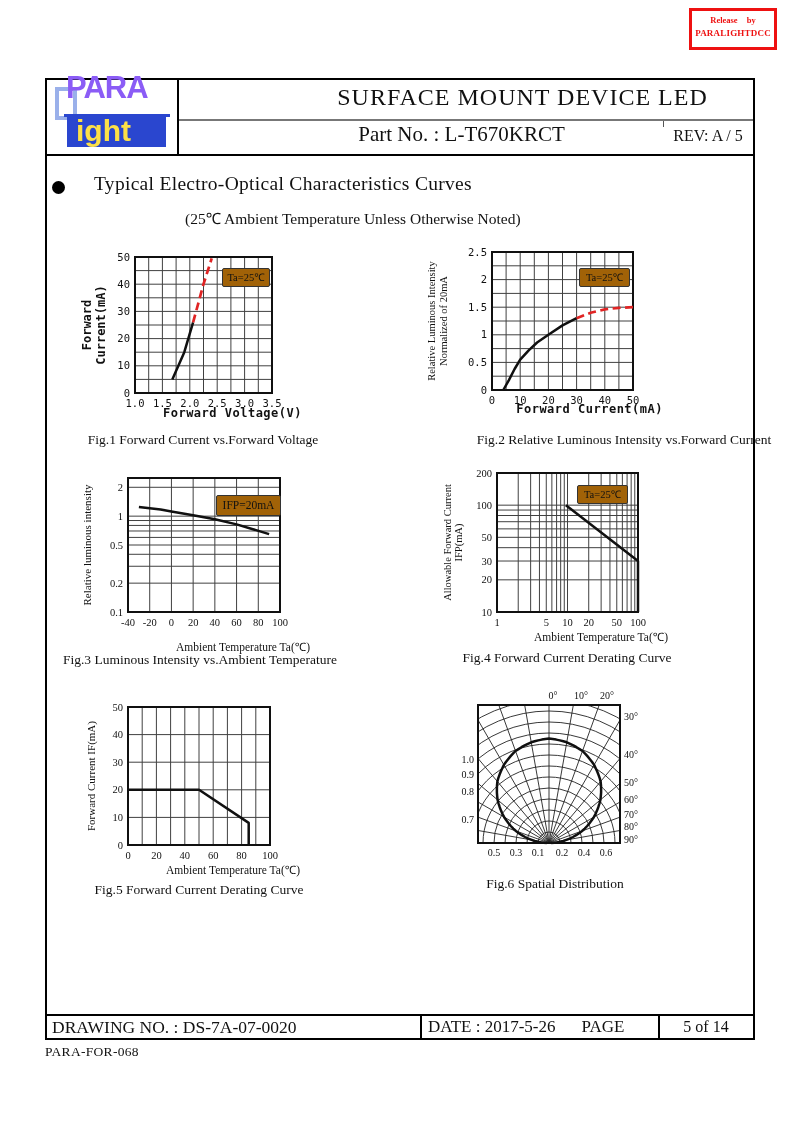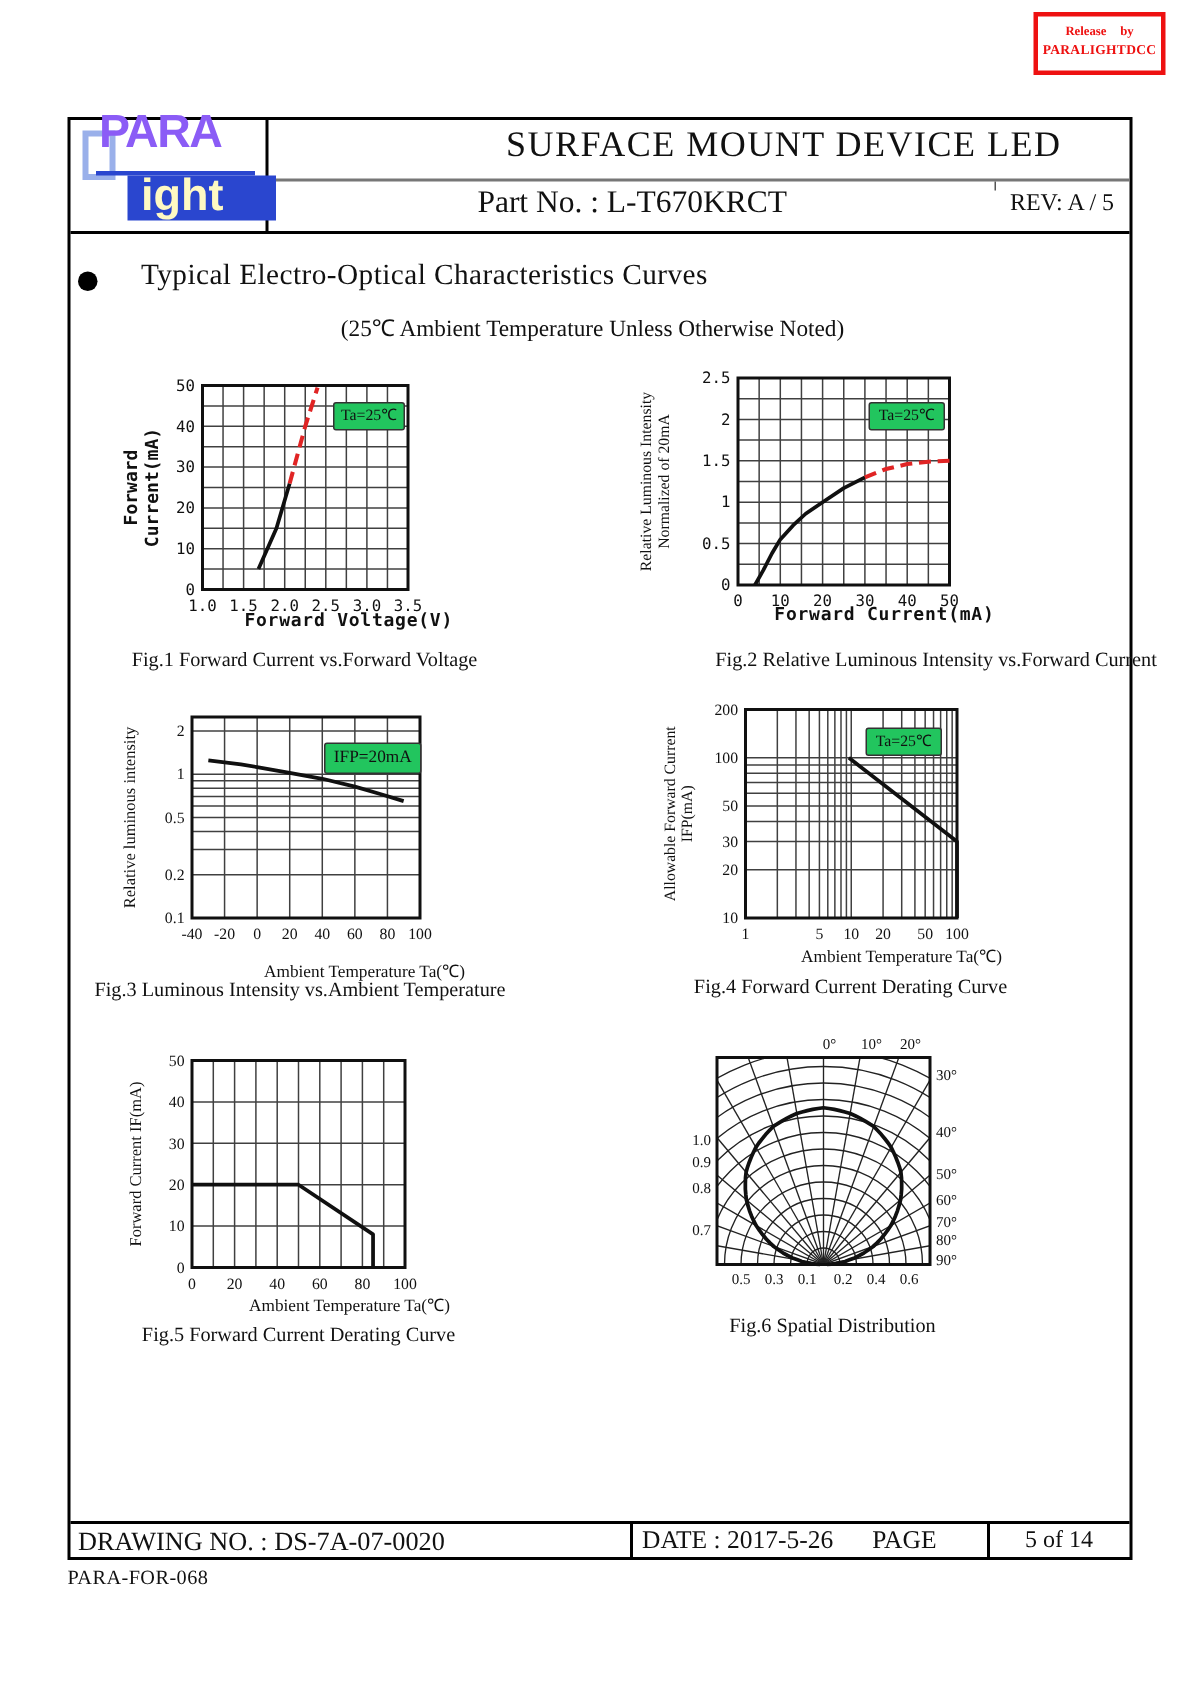--- a/index.html
+++ b/index.html
@@ -15,49 +15,49 @@
   
   .page-frame{position:absolute;left:45px;top:78px;width:706px;height:958px;border:2px solid #000;}
   .hline{position:absolute;background:#000;}
   .vline{position:absolute;background:#000;}
 
   
   .logo-bracket{position:absolute;left:55px;top:87px;width:14px;height:25px;border:4px solid #9ab0ea;}
   .logo-para{position:absolute;left:66px;top:70px;font:bold 31px "Liberation Sans",sans-serif;
     color:#8b5cf6;letter-spacing:-1px;}
   .logo-underline{position:absolute;left:64px;top:114px;width:106px;height:3px;background:#2a46cf;}
-  .logo-ight{position:absolute;left:85px;top:117px;width:99px;height:30px;background:#2a46cf;
-    color:#fef9c3;font:bold 30px "Liberation Sans",sans-serif;line-height:28px;padding-left:9px;box-sizing:border-box;}
+  .logo-ight{position:absolute;left:67px;top:117px;width:99px;height:30px;background:#2a46cf;
+    color:#fde047;font:bold 30px "Liberation Sans",sans-serif;line-height:28px;padding-left:9px;box-sizing:border-box;}
 
   .doc-type{position:absolute;left:180px;top:84px;width:685px;text-align:center;
     font-size:24px;letter-spacing:1px;}
-  .part-no{position:absolute;left:180px;top:122px;width:483px;text-align:center;font-size:21px;}
+  .part-no{position:absolute;left:180px;top:122px;width:483px;text-align:center;font-size:21px;padding-left:40px;}
   .rev{position:absolute;left:663px;top:127px;width:90px;text-align:center;font-size:16px;}
 
   .bullet{position:absolute;left:52px;top:181px;width:13px;height:13px;border-radius:50%;background:#000;}
   .sec-title{position:absolute;left:78px;top:173px;font-size:19.5px;letter-spacing:.3px;margin-left:16px;}
-  .sec-sub{position:absolute;left:185px;top:207px;width:420px;text-align:center;font-size:15.5px;}
+  .sec-sub{position:absolute;left:185px;top:207px;width:420px;text-align:left;font-size:15.5px;}
 
   
   .chart-svg{position:absolute;z-index:1;overflow:visible;}
   .grid{stroke:#404040;stroke-width:1;}
   .frame{fill:none;stroke:#101010;stroke-width:2;}
   .solid-black{fill:none;stroke:#101010;stroke-width:2.5;stroke-linejoin:round;}
   .dashed-red{fill:none;stroke:#e02424;stroke-width:2.7;stroke-dasharray:8 4.5;}
   .pgrid{fill:none;stroke:#222;stroke-width:.9;}
   text.tick{font-size:10.5px;fill:#111;}
   text.plabel{font-size:10px;font-family:"Liberation Serif",serif;fill:#111;}
 
   .vlabel{position:absolute;transform-origin:0 100%;transform:rotate(-90deg);
     text-align:center;font-size:11px;z-index:2;}
   .vlabel.mono{font:bold 12px "DejaVu Sans Mono",monospace;}
   .vlabel .l2{line-height:12px;font-size:10.5px;}
   .xlabel{position:absolute;text-align:right;font-size:11.5px;z-index:2;}
   .xlabel.mono{font:bold 12px "DejaVu Sans Mono",monospace;letter-spacing:.5px;}
-  .ann{position:absolute;border:1px solid #333;background:#22c55e;text-align:center;
+  .ann{position:absolute;border:1px solid #333;background:#a16207;text-align:center;
     font-size:10.5px;z-index:3;border-radius:2px;}
   .caption{position:absolute;text-align:center;font-size:13.5px;z-index:2;}
 
   
   .foot-drawing{position:absolute;left:52px;top:1017px;font-size:17.5px;}
   .foot-date{position:absolute;left:428px;top:1017px;font-size:17px;}
   .foot-date .gap{margin-left:26px;}
   .foot-page{position:absolute;left:660px;top:1018px;width:92px;text-align:center;font-size:16px;}
   .form-no{position:absolute;left:45px;top:1044px;font-size:13.5px;letter-spacing:.3px;}
 </style>

